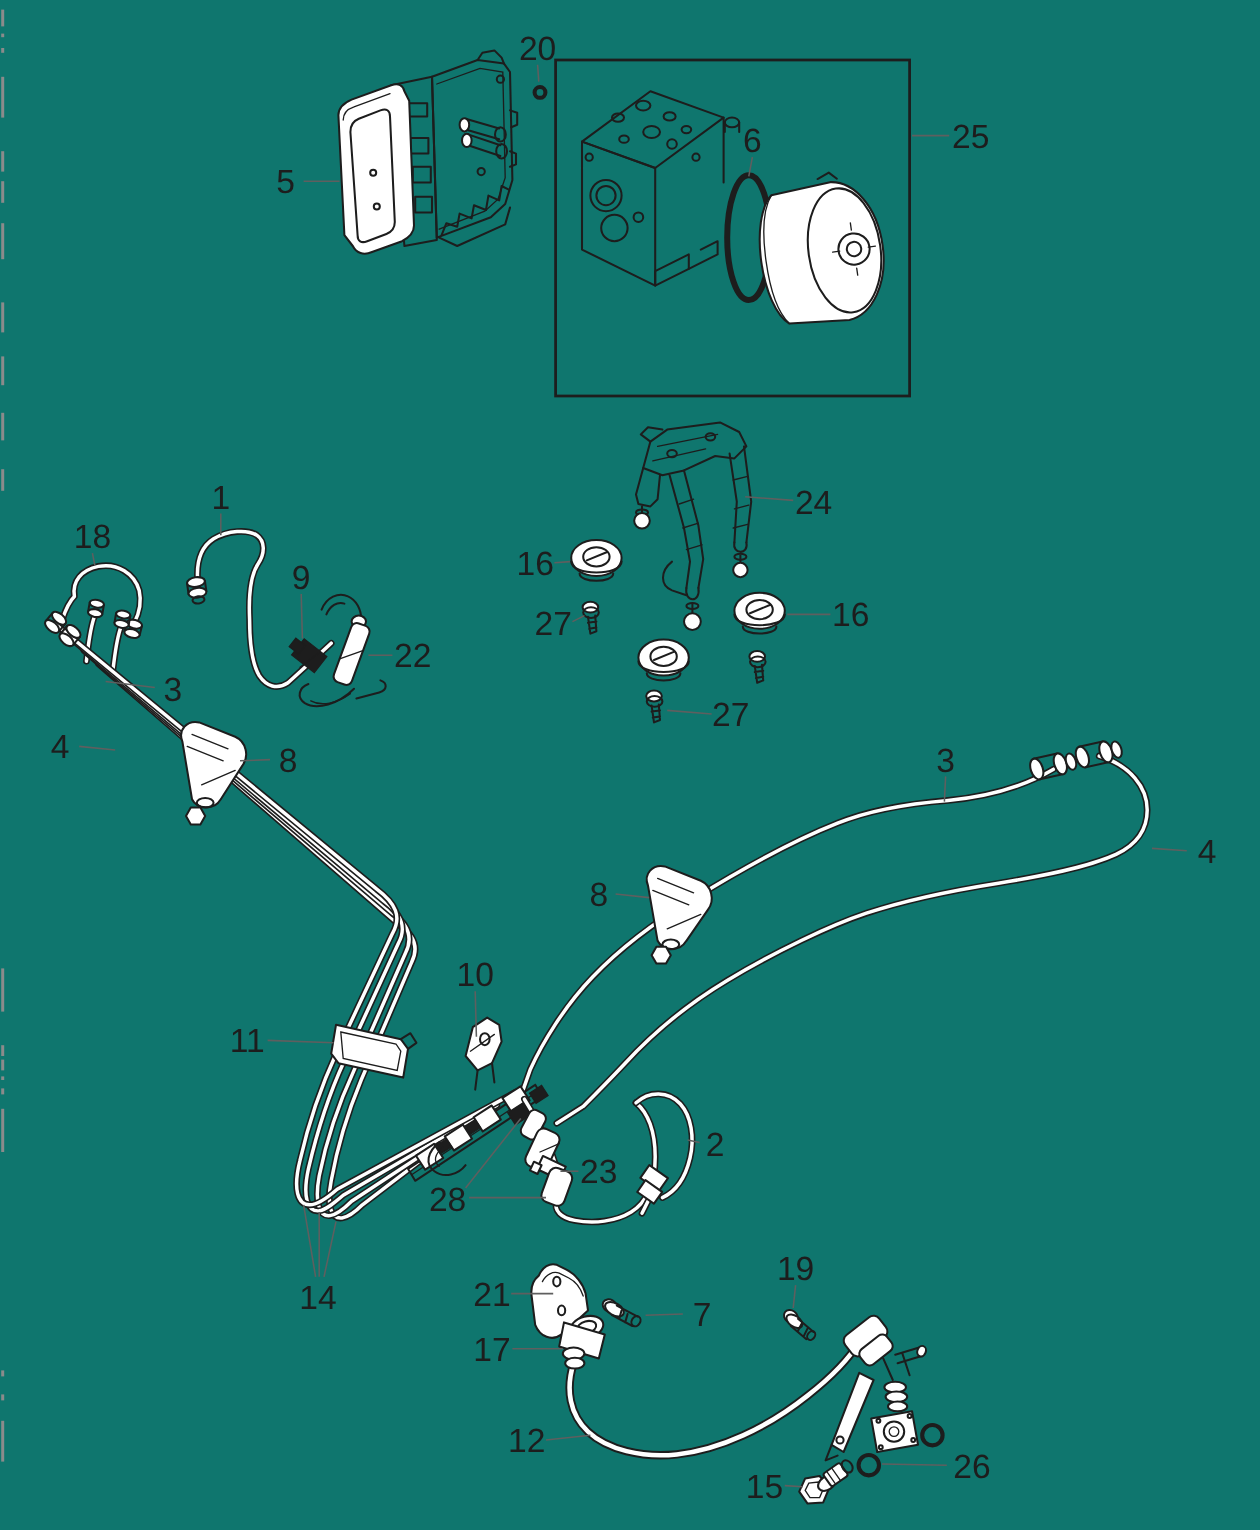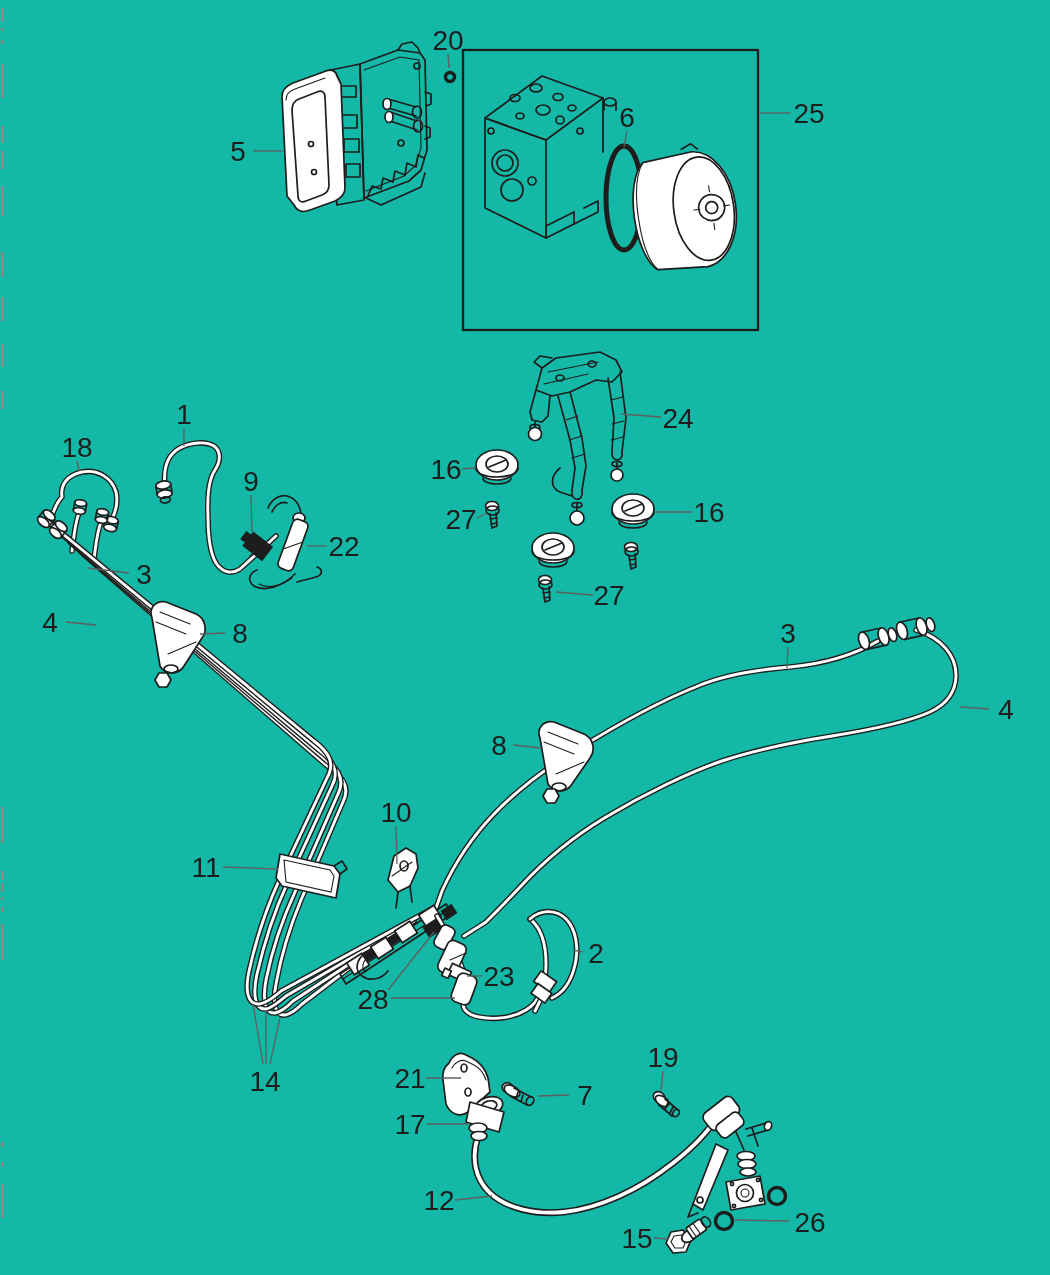--- a/index.html
+++ b/index.html
@@ -1,19 +1,19 @@
 <!DOCTYPE html>
 <html><head>
 <meta charset="utf-8">
 <style>
   html,body{margin:0;padding:0;background:#e9e9e9;}
   .stage{
     position:relative;
     width:1050px;height:1275px;
-    background:#14b8a6;
+    background:#0f766e;
     font-family:"Liberation Sans", sans-serif;
     overflow:hidden;
     margin:0 auto;
   }
   svg{position:absolute;left:0;top:0;}
   .ln{fill:none;stroke:#1d1d1d;stroke-width:1.7;stroke-linecap:round;stroke-linejoin:round;}
   .lnf{fill:#ffffff;stroke:#1d1d1d;stroke-width:1.7;stroke-linecap:round;stroke-linejoin:round;}
   .thin{fill:none;stroke:#1d1d1d;stroke-width:1.1;stroke-linecap:round;}
   .dark{fill:#1d1d1d;stroke:#1d1d1d;stroke-width:1;}
   .tube-o{fill:none;stroke:#1d1d1d;stroke-width:5.6;stroke-linecap:round;stroke-linejoin:round;}

